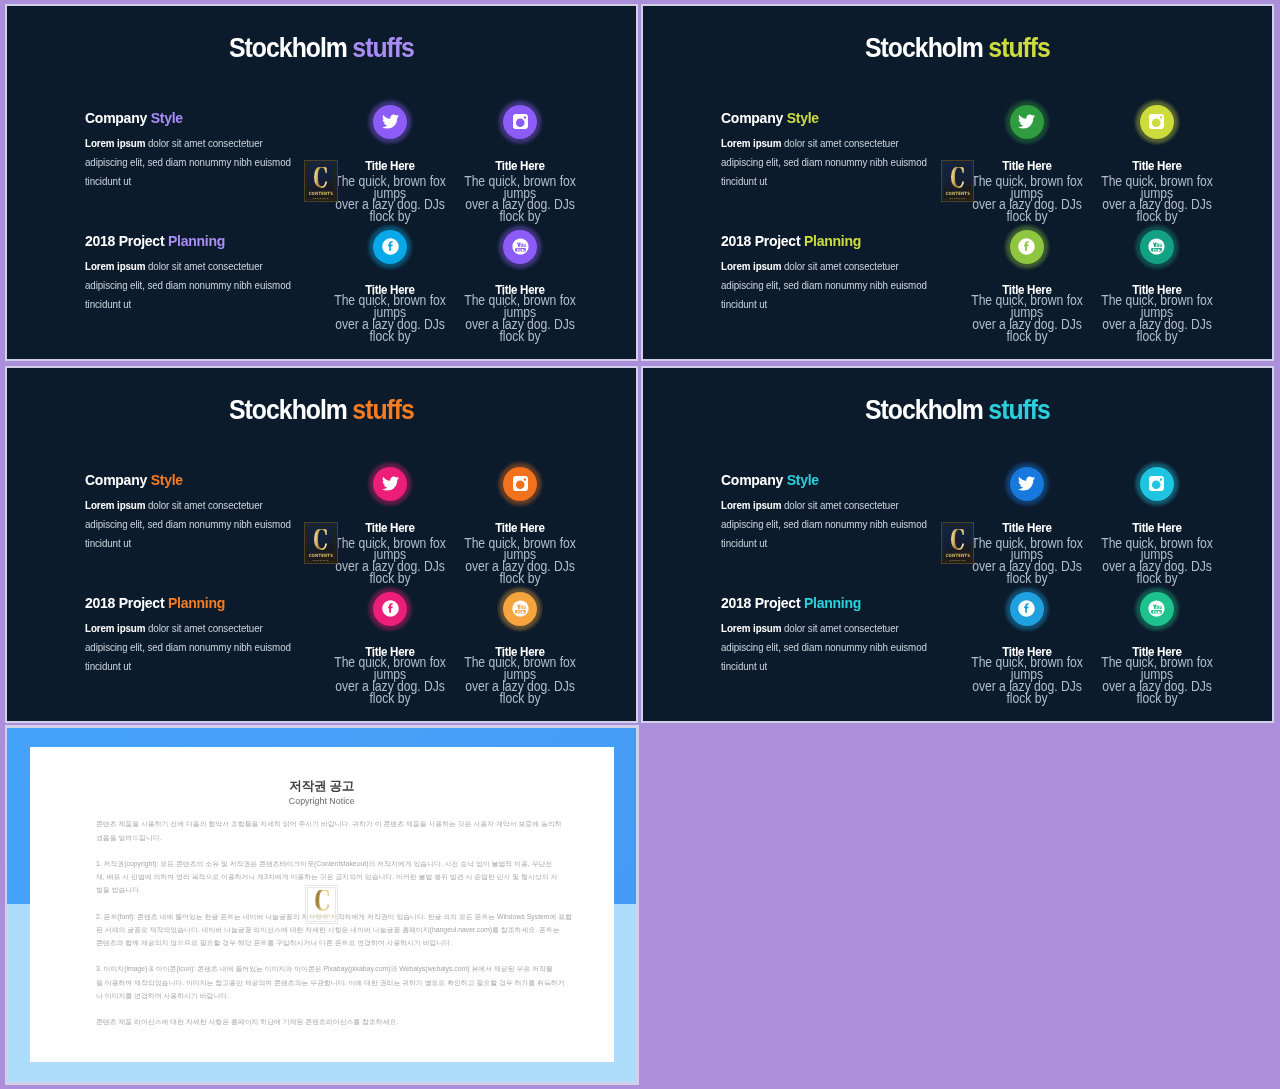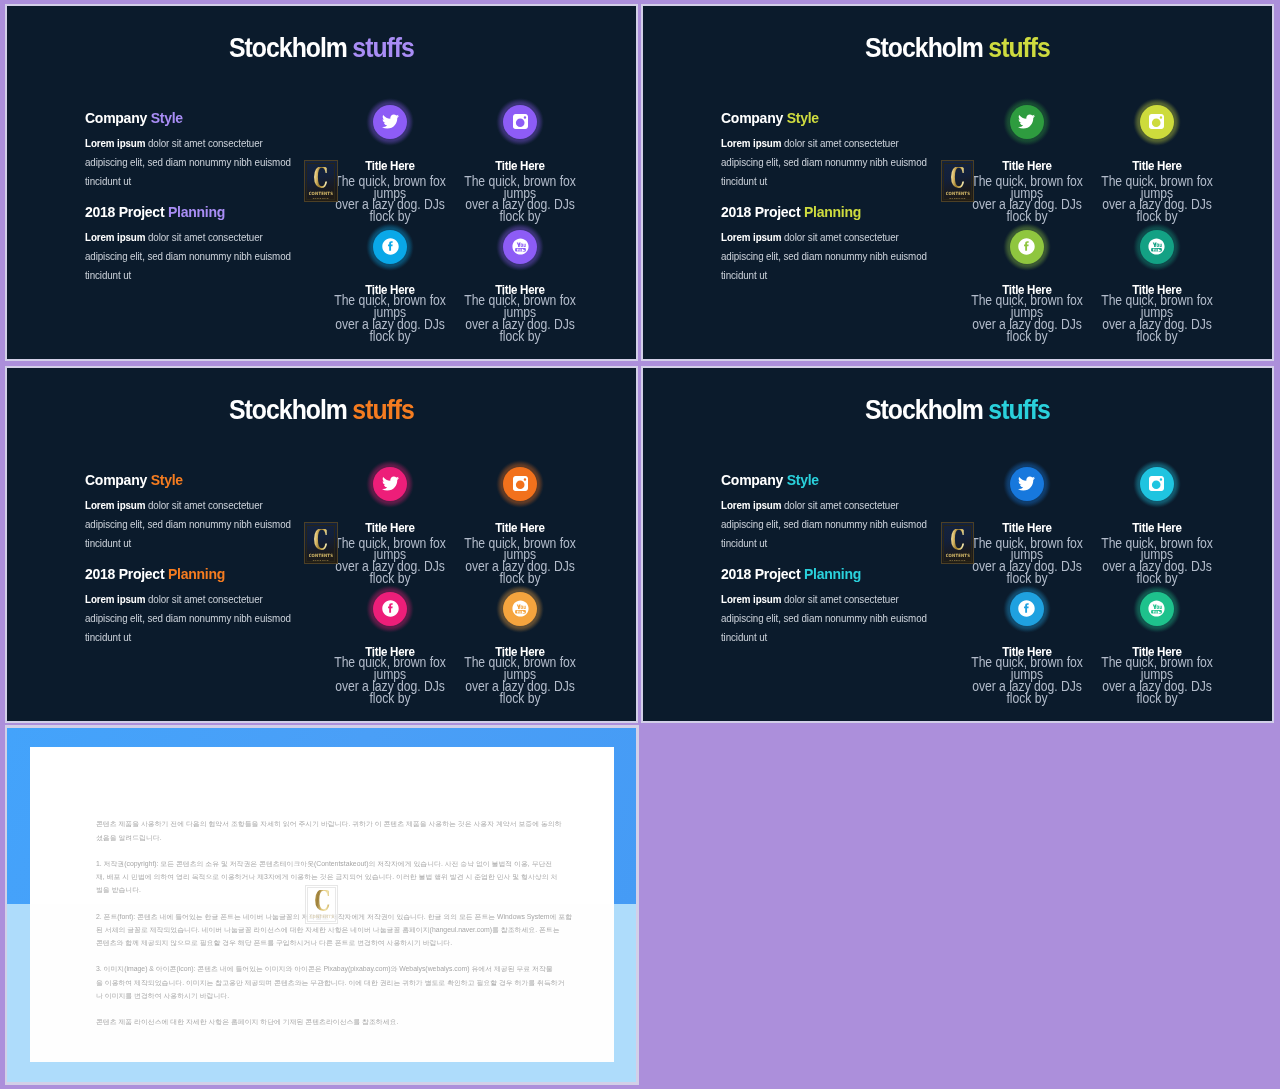--- a/index.html
+++ b/index.html
@@ -22,21 +22,21 @@
   .s4 { left:641.4px;top:366.3px; width:632.9px; height:356.4px; }
 
   .slide-title { position:absolute; left:7px; width:629px; top:34.5px; text-align:center;
      font-size:27.5px; font-weight:bold; color:#ffffff; letter-spacing:-1.1px; line-height:28px; }
   .slide-title .tw { display:inline-block; transform:scaleX(0.902); }
   .slide-title .accent { margin-left:6px; }
 
   
   .tblock { position:absolute; left:85px; width:225px; }
   .tb1 { top:110px; }
-  .tb2 { top:204px; }
+  .tb2 { top:233px; }
   .tb-head { font-size:15px; font-weight:bold; color:#ffffff; letter-spacing:-0.3px; line-height:16px;
       transform:scaleX(0.935); transform-origin:left center; }
   .tb-head .accent { margin-left:4px; }
   .tb-body { margin-top:8px; font-size:10.3px; color:#ccd2da; line-height:19.3px; letter-spacing:-0.12px; }
   .tb-body .bl { transform:scaleX(0.953); transform-origin:left center; }
   .tb-body b { color:#ffffff; font-weight:bold; }
 
   
   .card { position:absolute; width:130px; text-align:center; }
   .c1 { left:325.4px; top:104.7px; }
@@ -464,20 +464,22 @@
       </div>
      </div>
     </div>
 
     <div class="cr-frame"></div>
     <div class="cr-outer"></div>
     <div class="cr-outer-lower"></div>
     <div class="cr-page"></div>
     <div class="cr-page-lo"></div>
     <div class="cr-inner">
+        <div class="cr-h1">저작권 공고</div>
+        <div class="cr-h2">Copyright Notice</div>
         <div class="cr-body">
           <p class="cr-p">
           <span class="cl">콘텐츠 제품을 사용하기 전에 다음의 협약서 조항들을 자세히 읽어 주시기 바랍니다. 귀하가 이 콘텐츠 제품을 사용하는 것은 사용자 계약서 보증에 동의하</span>
           <span class="cl">셨음을 알려드립니다.</span>
         </p>
           <p class="cr-p">
           <span class="cl">1. 저작권(copyright): 모든 콘텐츠의 소유 및 저작권은 콘텐츠테이크아웃(Contentstakeout)의 저작자에게 있습니다. 사전 승낙 없이 불법적 이용, 무단전</span>
           <span class="cl">재, 배포 시 민법에 의하여 영리 목적으로 이용하거나 제3자에게 이용하는 것은 금지되어 있습니다. 이러한 불법 행위 발견 시 준엄한 민사 및 형사상의 처</span>
           <span class="cl">벌을 받습니다.</span>
         </p>

